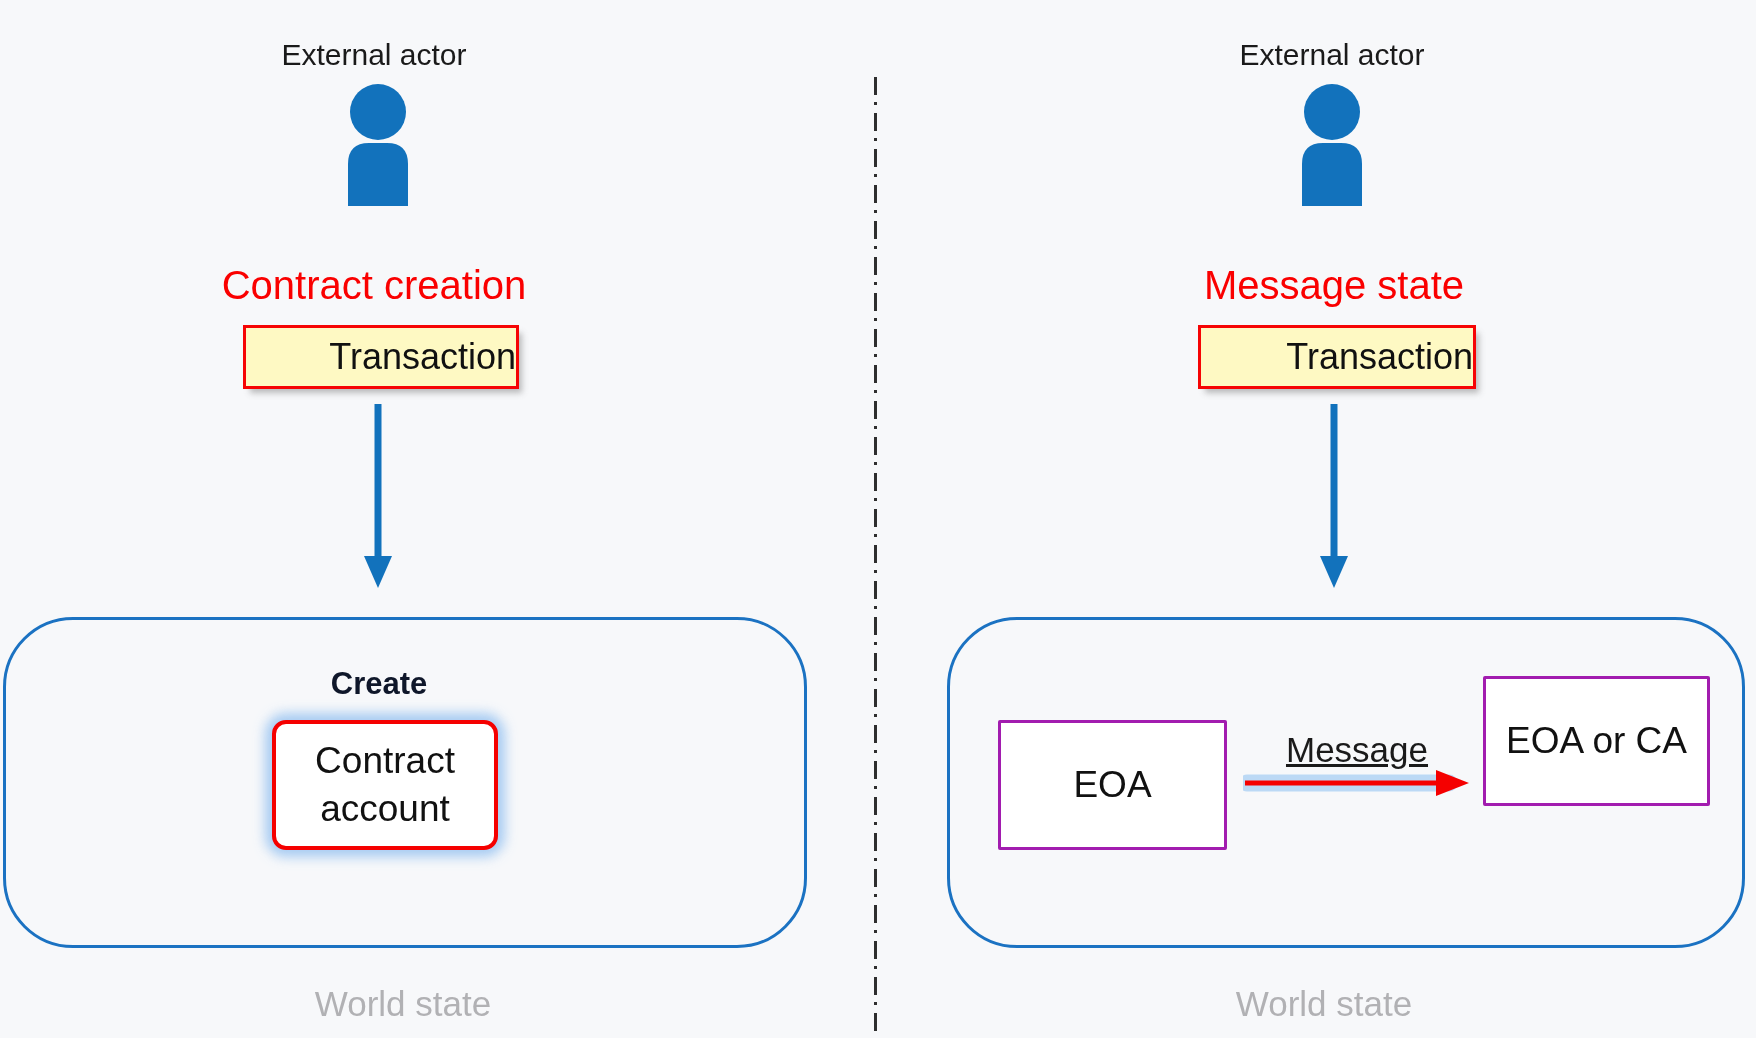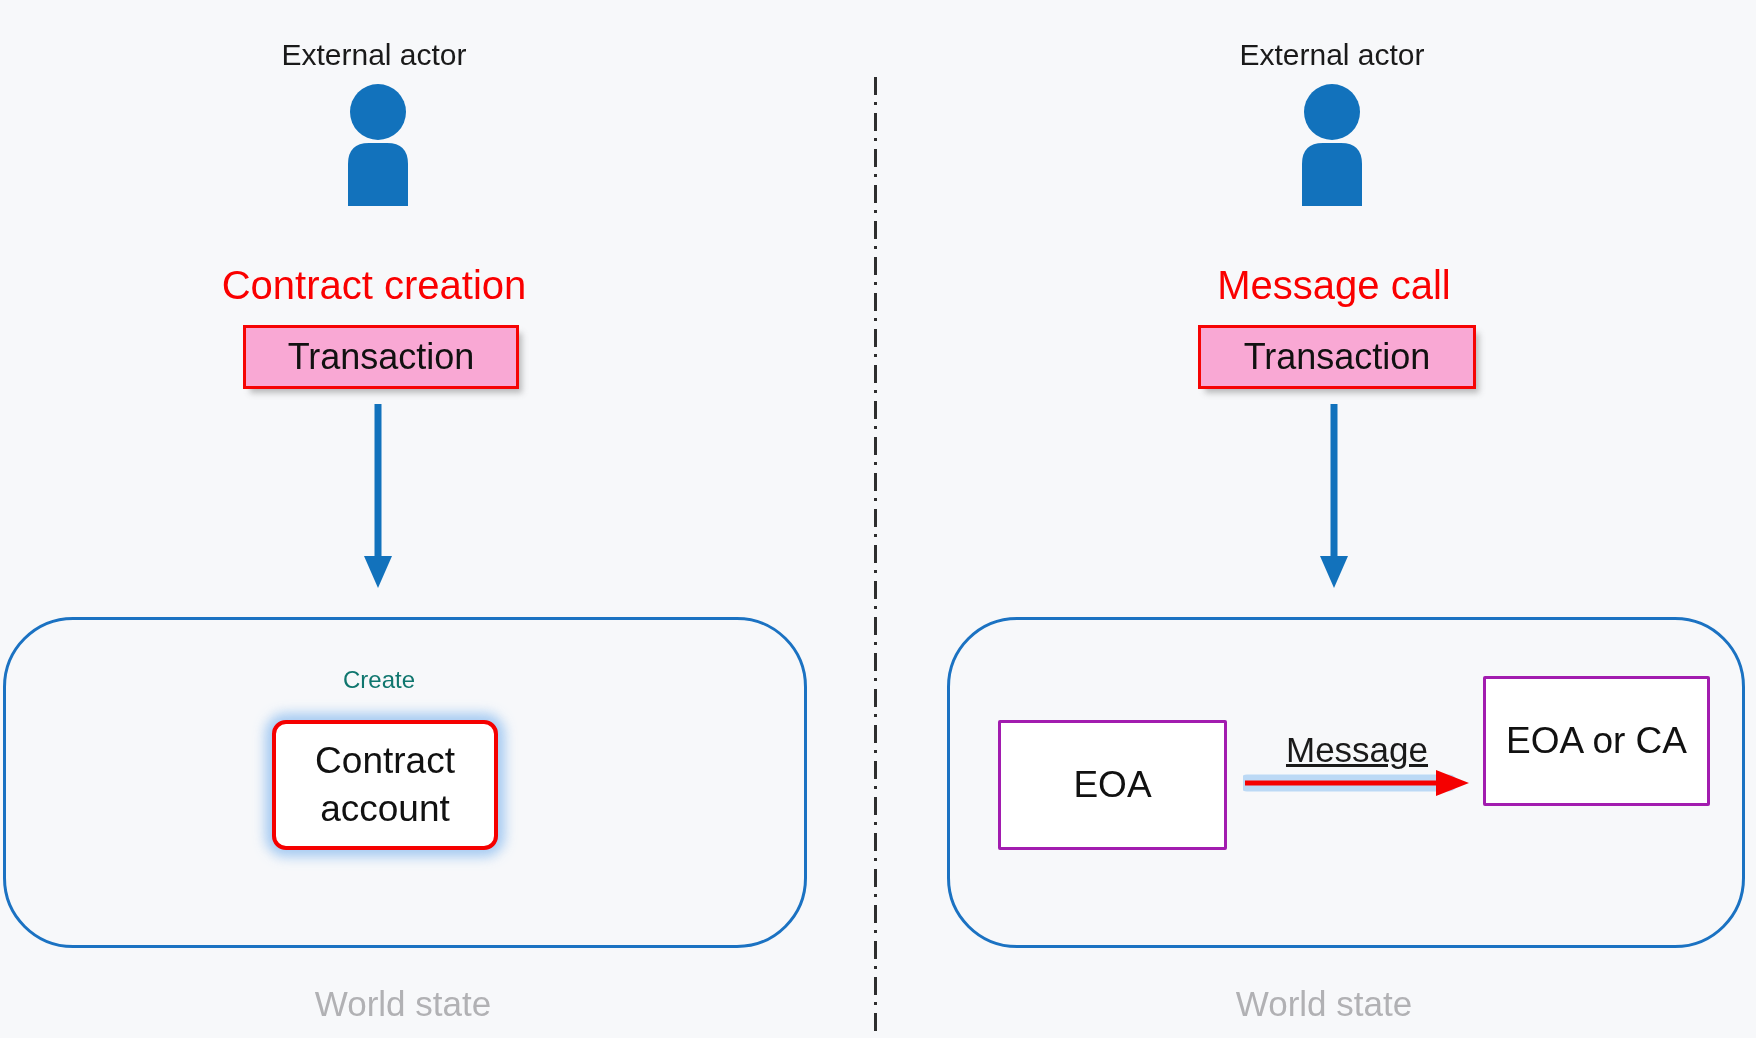--- a/index.html
+++ b/index.html
@@ -5,37 +5,37 @@
   html,body{margin:0;padding:0;background:#f7f8fa;}
   .stage{
     position:relative;width:1756px;height:1038px;background:#f7f8fa;
     font-family:"Liberation Sans", sans-serif;overflow:hidden;padding-left:39px;
   }
   .abs{position:absolute;}
   .cx{transform:translateX(-50%);white-space:nowrap;}
   .actor-label{font-size:30px;color:#1a1a1a;}
   .flow-title{font-size:40px;color:#fa0000;text-align:right;}
   .tx-box{
-    background:#f9a8d4;border:3px solid #f60404;
-    display:flex;align-items:center;justify-content:center;
+    background:#fef9c3;border:3px solid #f60404;
+    display:flex;align-items:center;justify-content:flex-end;
     font-size:36px;color:#111;
     box-shadow:5px 6px 6px -2px rgba(110,110,110,.45);
   }
   .container-box{border:3px solid #1b72c2;border-radius:70px;}
   .inner-box{
     background:#ffffff;display:flex;flex-direction:column;
     align-items:center;justify-content:center;
     font-size:37px;color:#111;text-align:center;
   }
   .red-box{
     border:4px solid #f50000;border-radius:14px;line-height:48px;
     box-shadow:0 0 12px 7px rgba(148,192,240,.8);
   }
   .blue-box{border:3px solid #a21caf;border-radius:2px;}
-  .small-label{font-size:24px;color:#0f766e;}
+  .small-label{font-size:31px;color:#0f172a;font-weight:bold;}
   .msg-label{font-size:35px;color:#1a1a1a;text-decoration:underline;}
   .world-label{font-size:35px;color:#b1b1b4;margin-top:9px;}
   .divider{
     width:3px;
     background:repeating-linear-gradient(
       to bottom,
       #2e2e2e 0px, #2e2e2e 18px,
       transparent 18px, transparent 25px,
       #2e2e2e 25px, #2e2e2e 28px,
       transparent 28px, transparent 36px);
@@ -83,21 +83,21 @@
 
   <div>
 
     <div class="abs cx actor-label" style="left:1332px;top:38px;">External actor</div>
 
     <svg class="abs" style="left:1302px;top:84px;" width="60" height="122" viewBox="0 0 60 122">
       <circle cx="30" cy="28" r="28" fill="#1272bc"></circle>
       <path d="M0,122 L0,80 Q0,59 21,59 L39,59 Q60,59 60,80 L60,122 Z" fill="#1272bc"></path>
     </svg>
 
-    <div class="abs cx flow-title" style="left:1334px;top:263px;">Message call</div>
+    <div class="abs cx flow-title" style="left:1334px;top:263px;">Message state</div>
 
     <div class="abs tx-box" style="left:1198px;top:325px;width:272px;height:58px;">
       <span>Transaction</span>
     </div>
 
     <svg class="abs" style="left:1317px;top:404px;" width="34" height="184" viewBox="0 0 34 184">
       <line x1="17" y1="0" x2="17" y2="156" stroke="#1272bc" stroke-width="7"></line>
       <path d="M3,152 L31,152 L17,184 Z" fill="#1272bc"></path>
     </svg>
 

